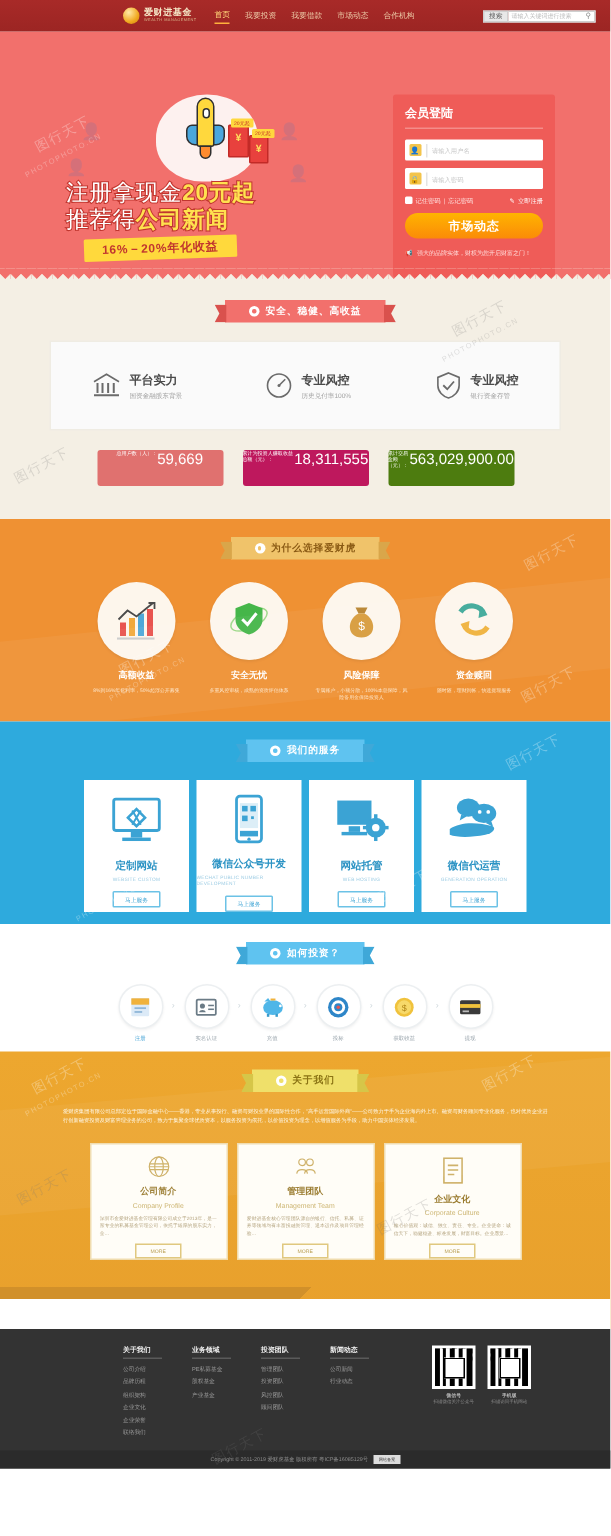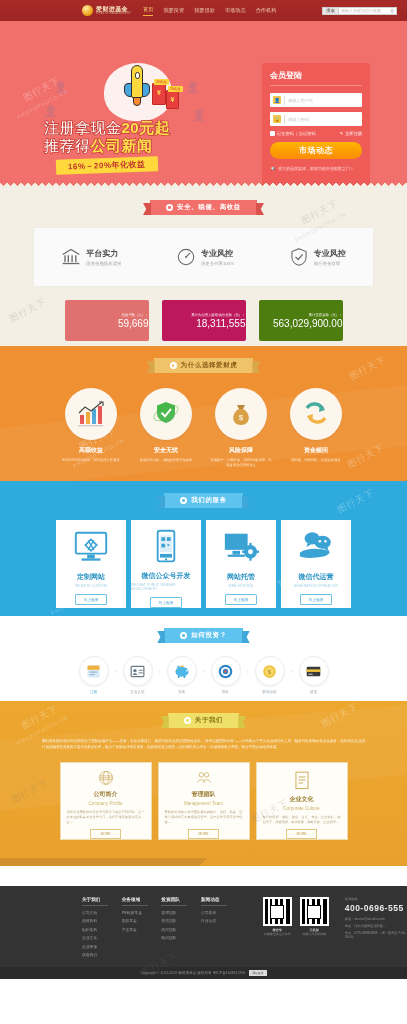--- a/index.html
+++ b/index.html
@@ -115,22 +115,22 @@
   .ribbon.yellow .pin::after{background:#efe06a;}
 
   #trustCard { margin:13px 34px 0; background:#fafafa; height:58px; display:flex;
                align-items:center; justify-content:space-around; box-shadow:0 0 0 1px #efece3;}
   .tItem { display:flex; align-items:center; gap:5px;}
   .tIc { width:20px;height:20px;}
   .tTx .t1{ font-size:8px;color:#4a4a4a;font-weight:bold;}
   .tTx .t2{ font-size:4.4px;color:#a3a3a3;margin-top:2px;}
 
   #stats { display:flex; justify-content:center; gap:13px; margin-top:14px;}
-  .stat { width:84px;height:41px;border-radius:2px;color:#fff;display:flex;flex-direction:column;
-          align-items:flex-end;justify-content:center;}
+  .stat { width:84px;height:24px;border-radius:2px;color:#fff;display:flex;flex-direction:row;
+          align-items:flex-start;justify-content:center;}
   .stat .lab{ font-size:3.4px; opacity:.95;}
   .stat .val{ font-size:10px; margin-top:1px;}
 
   
   #why { background:#ef9133; padding-top:12px; height:135px; position:relative; overflow:hidden;}
   #why .sheen{position:absolute;left:-40px;top:60px;width:500px;height:60px;
               background:rgba(255,255,255,.05);transform:rotate(-6deg);}
   #whyRow{ display:flex; justify-content:center; gap:13px; margin-top:15px;}
   .wCol{ width:62px; text-align:center;}
   .wCirc{ width:52px;height:52px;border-radius:50%;background:#fdf6ec;margin:0 auto;
@@ -687,26 +687,19 @@
           <span>扫描微信关注公众号</span></div>
       </div>
       <div class="qr">
         <div class="qrBox">
             <div class="qrIn"></div>
           </div>
         <div class="qrL"><b>手机版</b>
           <span>扫描访问手机网站</span></div>
       </div>
     </div>
-    <div id="fContact">
-      <div class="ct">服务热线</div>
-      <div class="tel">400-0696-555</div>
-      <div class="ln">邮箱：service@aicaihu.com</div>
-      <div class="ln">地址：深圳市福田区金田路…</div>
-      <div class="ln">传真：0755-8888-8888 （周一至周五 9:00-18:00）</div>
-    </div>
   </div>
   <div id="fBar">
     <span>Copyright © 2011-2019  爱财虎基金  版权所有  粤ICP备16085129号</span>
     <span class="badge">网站备案</span>
   </div>
   <div class="wm2" style="left:140px;top:72px;">图行天下</div>
 </div>
 
 </body></html>

